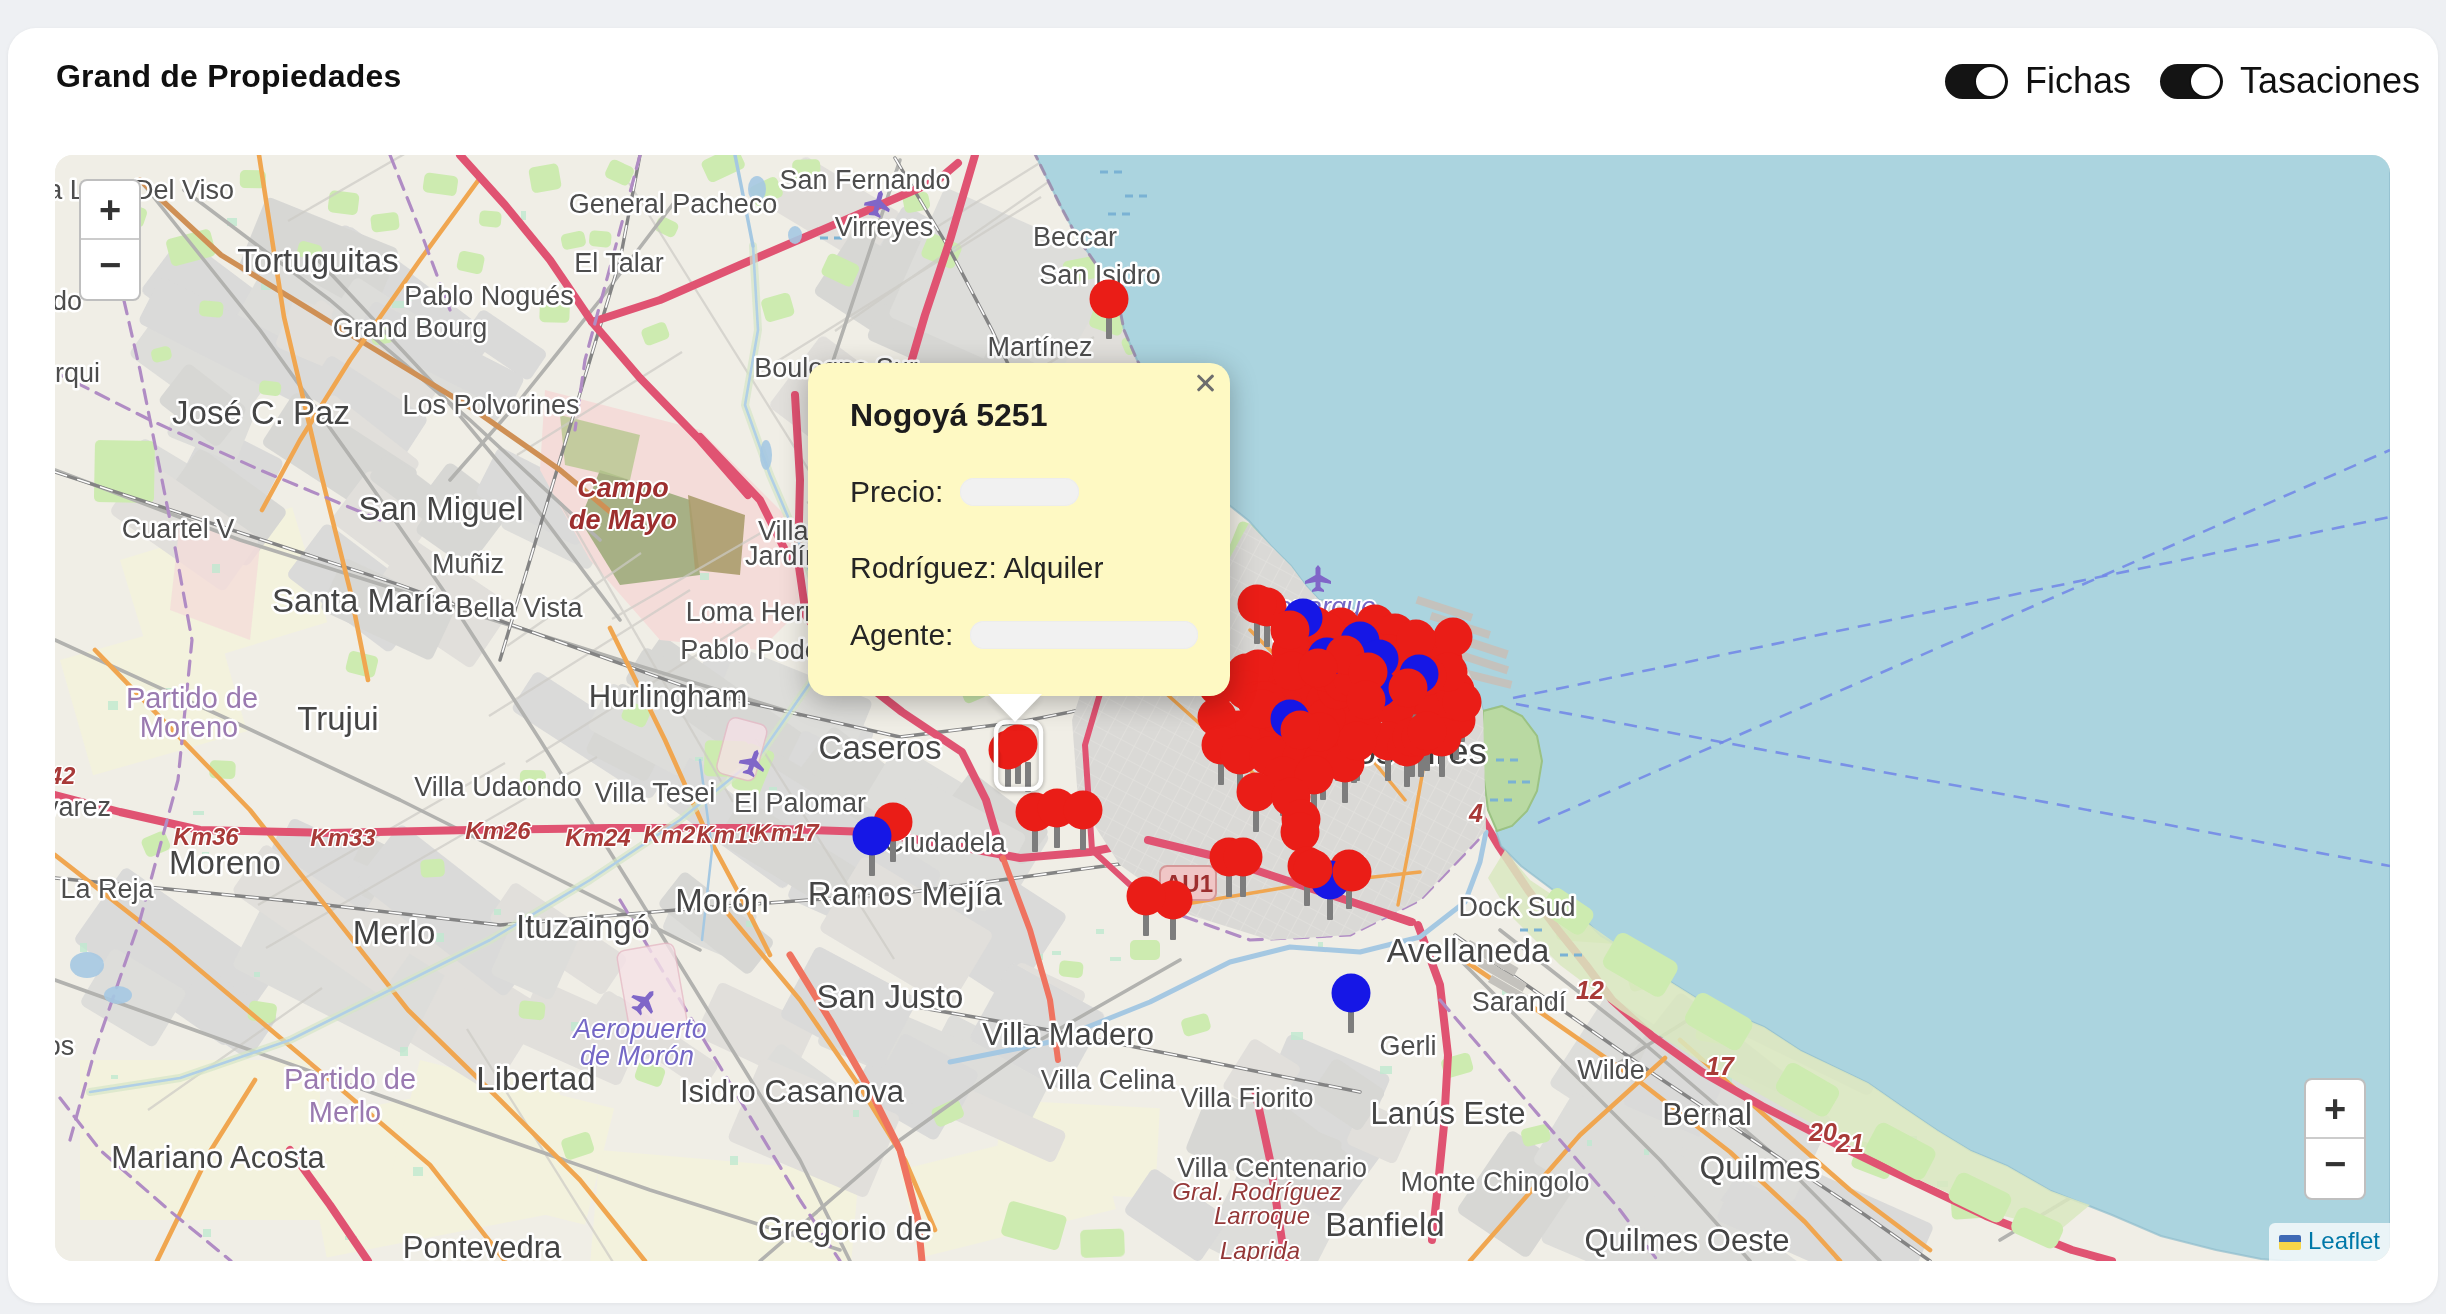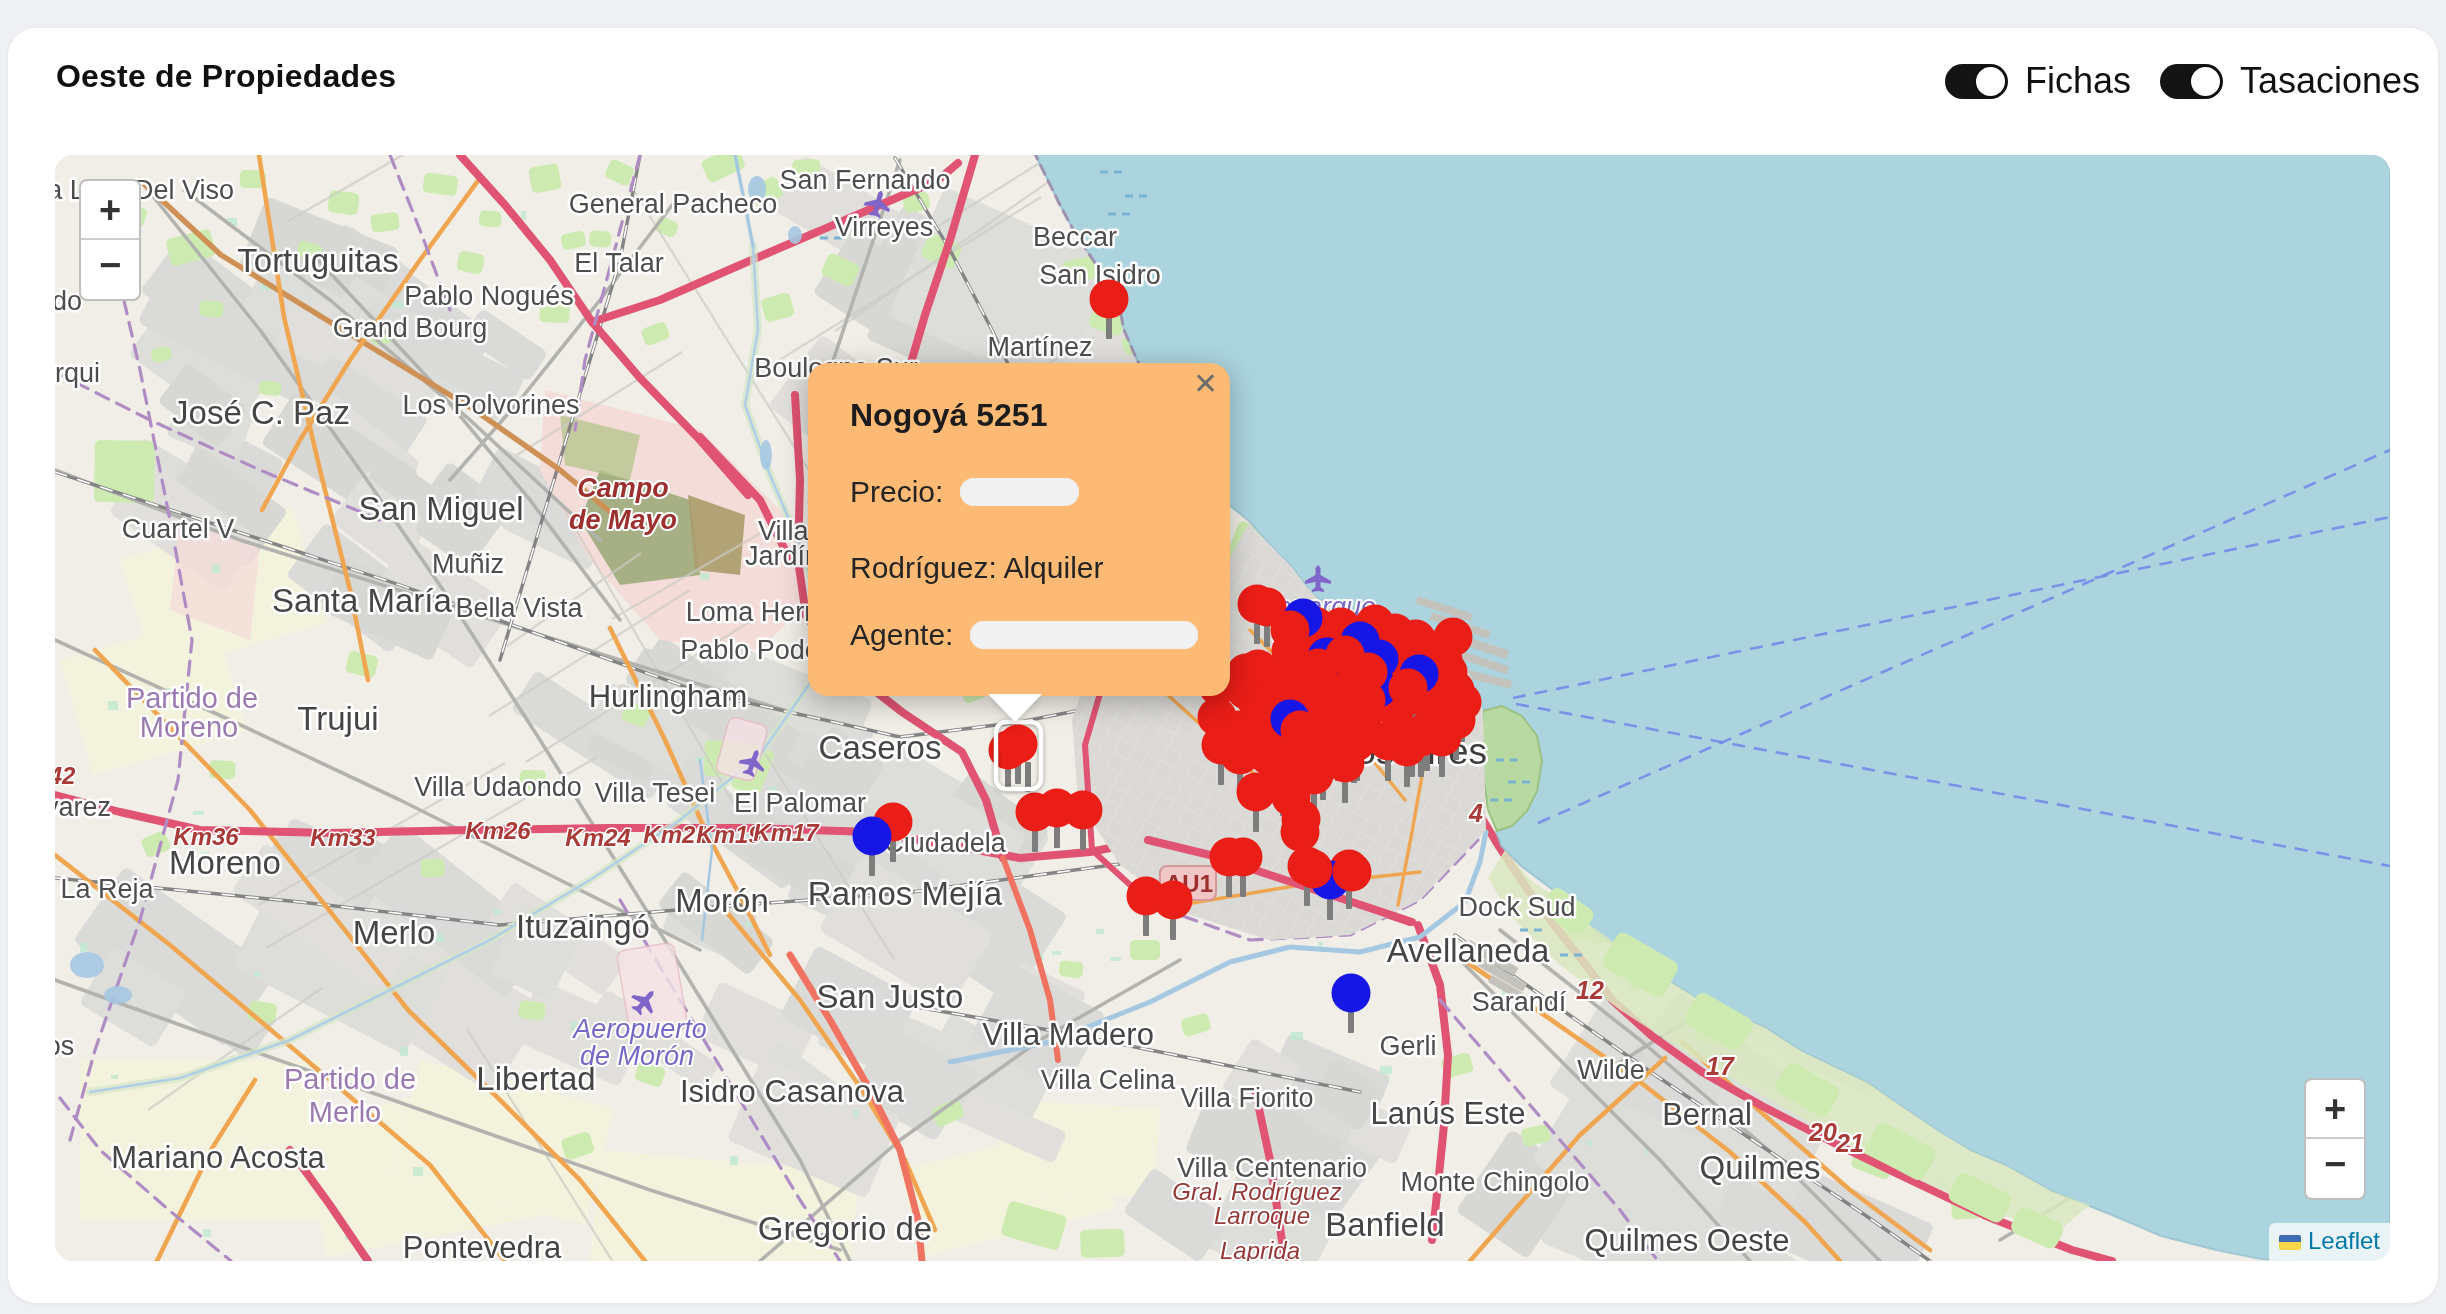--- a/index.html
+++ b/index.html
@@ -6,35 +6,35 @@
 .card{position:absolute;left:8px;top:28px;width:2430px;height:1275px;background:#fff;border-radius:28px;box-shadow:0 1px 4px rgba(0,0,0,0.06);}
 .title{position:absolute;left:56px;top:58px;font-size:32px;font-weight:bold;color:#101010;letter-spacing:0.2px;}
 .togrow{position:absolute;top:60px;height:36px;}
 .tog{display:inline-block;width:63px;height:35px;border-radius:18px;background:#141414;position:relative;vertical-align:middle;}
 .knob{position:absolute;right:1px;top:1px;width:33px;height:33px;border-radius:50%;background:#fff;border:2px solid #101010;box-sizing:border-box;}
 .toglab{font-size:36px;color:#101010;vertical-align:middle;margin-left:17px;font-weight:400;}
 .mapwrap{position:absolute;left:55px;top:155px;width:2335px;height:1106px;border-radius:18px;overflow:hidden;background:#f0eee6;}
 .zctl{position:absolute;width:62px;height:122px;background:#fff;border:2px solid rgba(0,0,0,0.25);border-radius:8px;box-sizing:border-box;z-index:30;}
 .zctl .zb{width:100%;height:50%;text-align:center;font-size:38px;font-weight:bold;color:#333;line-height:58px;box-sizing:border-box;}
 .zctl .zb:first-child{border-bottom:2px solid #ccc;}
-.popup{position:absolute;left:753px;top:208px;width:422px;height:333px;background:#fdba74;border-radius:20px;box-shadow:0 6px 28px rgba(0,0,0,0.28);z-index:40;}
+.popup{position:absolute;left:753px;top:208px;width:422px;height:333px;background:#fef9c3;border-radius:20px;box-shadow:0 6px 28px rgba(0,0,0,0.28);z-index:40;}
 .ptail{position:absolute;left:933px;top:539px;width:0;height:0;border-left:27px solid transparent;border-right:27px solid transparent;border-top:28px solid #fff;z-index:40;filter:drop-shadow(0 4px 3px rgba(0,0,0,0.12));}
 .ptitle{position:absolute;left:42px;top:34px;font-size:32px;font-weight:bold;color:#1c1c1c;}
 .prow{position:absolute;left:42px;font-size:30px;color:#242424;}
 .pill{display:inline-block;height:28px;border-radius:14px;background:#f1f1f1;box-shadow:inset 0 0 0 1px #ededed;vertical-align:middle;margin-left:8px;margin-top:-4px;}
 .pclose{position:absolute;right:15px;top:10px;width:20px;height:20px;}
 .pclose:before,.pclose:after{content:"";position:absolute;left:9px;top:-1px;width:3.2px;height:22px;background:#6d6d6d;border-radius:1px;}
 .pclose:before{transform:rotate(45deg);}
 .pclose:after{transform:rotate(-45deg);}
 .attrib{position:absolute;right:0;bottom:0;background:rgba(255,255,255,0.75);padding:4px 10px 6px 10px;font-size:24px;color:#0078A8;z-index:35;border-top-left-radius:6px;}
 .flag{display:inline-block;width:22px;height:15px;margin-right:7px;vertical-align:-1px;background:linear-gradient(#3f6ab5 0 50%,#f7d648 50% 100%);border-radius:2px;}
 </style></head>
 <body>
 <div class="card"></div>
-<div class="title">Oeste de Propiedades</div>
+<div class="title">Grand de Propiedades</div>
 <div class="togrow" style="left:1945px;"><span class="tog"><span class="knob"></span></span><span class="toglab">Fichas</span></div>
 <div class="togrow" style="left:2160px;text-align:center;"><span class="tog"><span class="knob"></span></span><span class="toglab">Tasaciones</span></div>
 <div class="mapwrap">
 <svg width="2335" height="1106" viewBox="0 0 2335 1106" style="position:absolute;left:0;top:0;">
       <defs>
         <pattern id="grid" width="15" height="15" patternUnits="userSpaceOnUse" patternTransform="rotate(28)">
           <rect width="15" height="15" fill="none"></rect>
           <path d="M0 0 H15 M0 0 V15" stroke="#eceae6" stroke-width="1.7"></path>
         </pattern>
       </defs>

